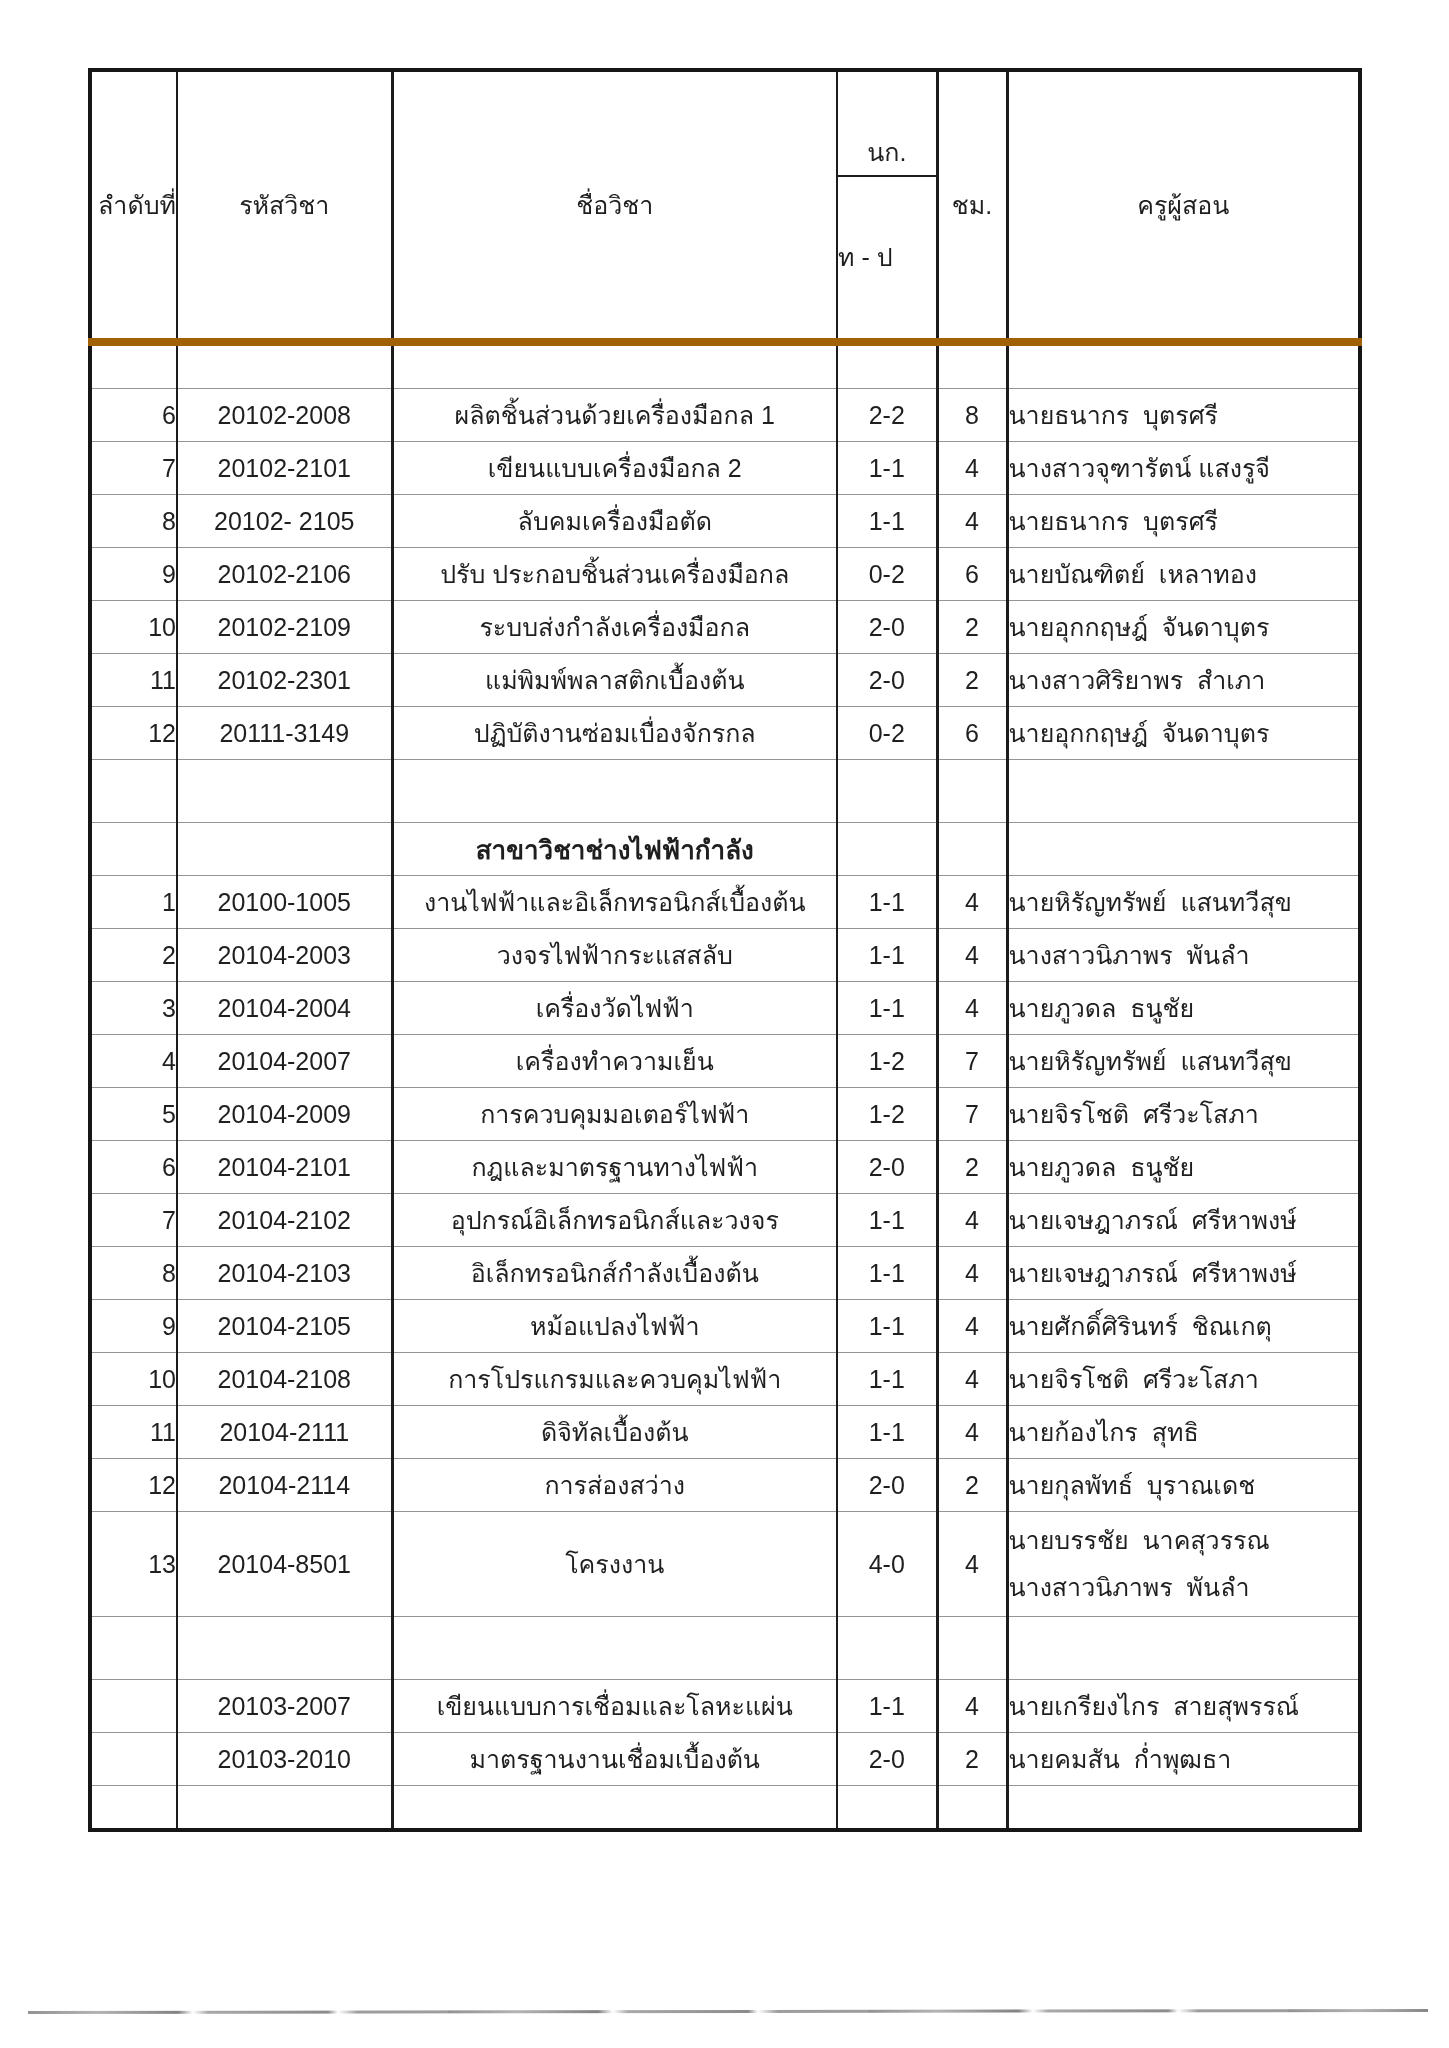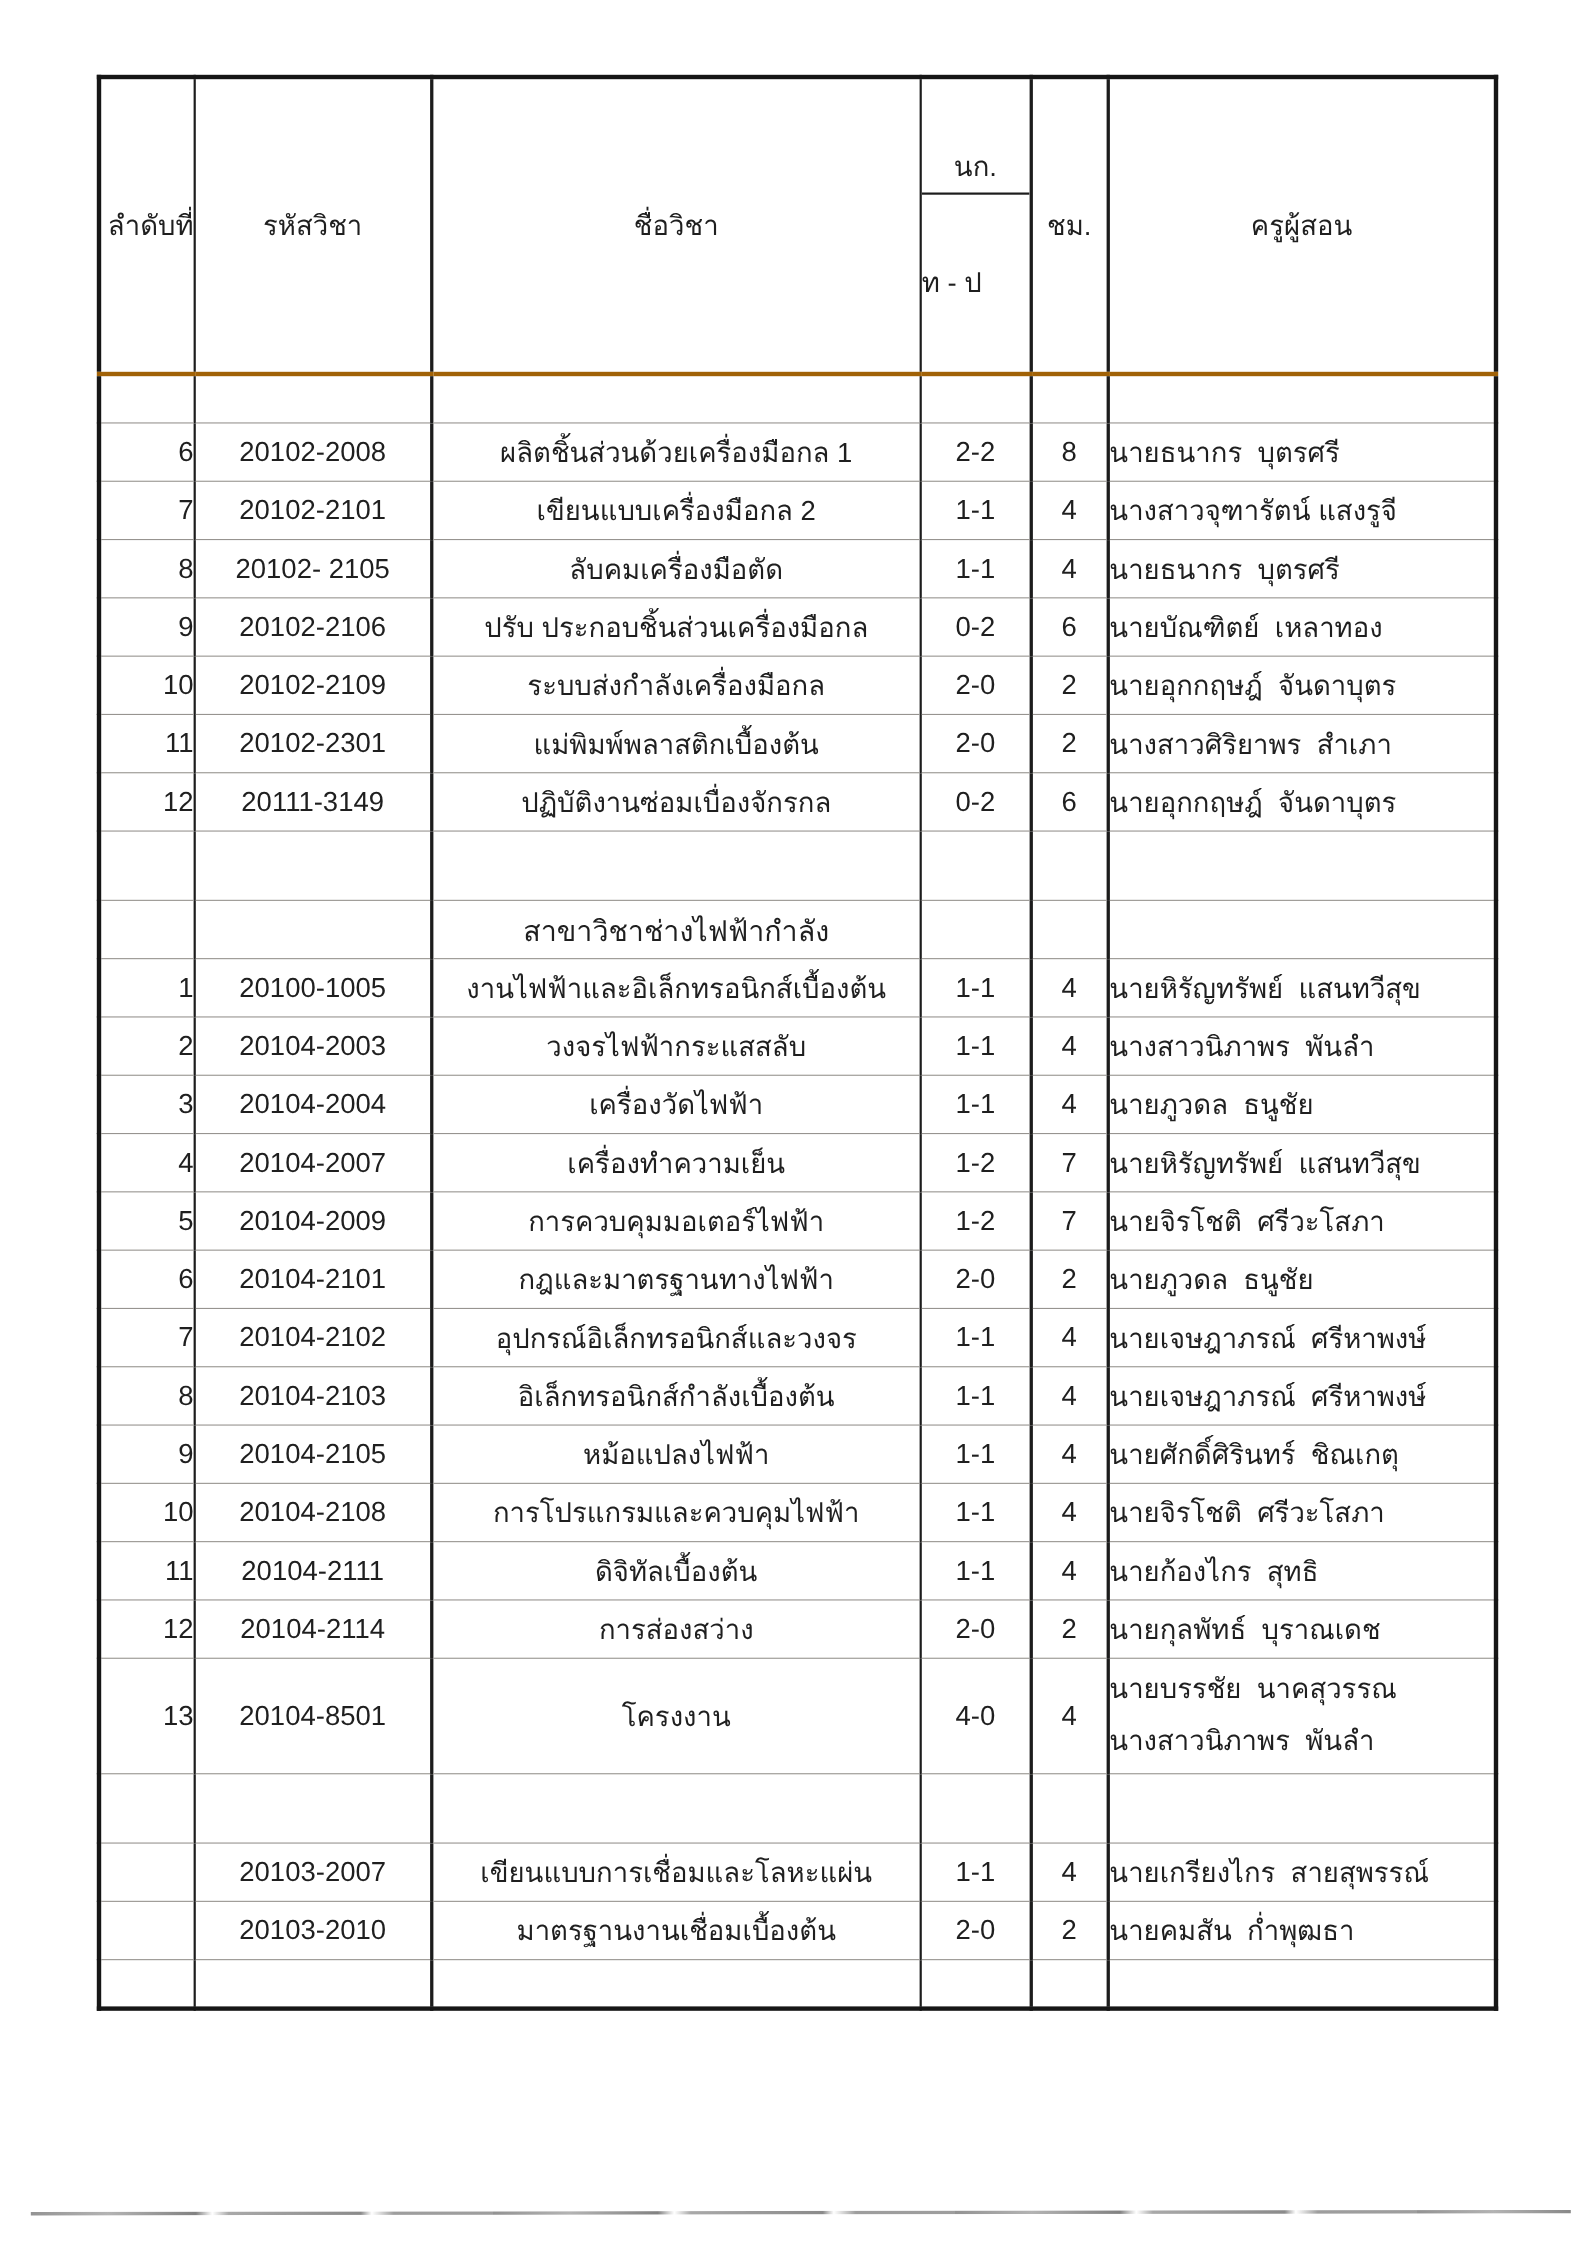--- a/index.html
+++ b/index.html
@@ -41,21 +41,21 @@
   
   .c-no      { border-right: 2px solid #1c1c1c; text-align: right; }
   .c-code    { border-right: 3px solid #1c1c1c; text-align: center; }
   .c-subject { border-right: 2px solid #1c1c1c; text-align: center; padding: 0 4px 0 9px; }
   .c-credit  { border-right: 3px solid #1c1c1c; text-align: center; }
   .c-hours   { border-right: 3px solid #1c1c1c; text-align: center; }
   .c-teacher { text-align: left; padding: 0 4px 0 10px; }
 
   
   thead th {
-    border-bottom: 4px solid #a16207;
+    border-bottom: 8px solid #a16207;
     font-weight: normal;
     font-size: 25px;
     height: 92px;
     vertical-align: middle;
     text-align: center;
   }
   thead th.c-subject, thead th.c-teacher { text-align: center; padding: 0; }
   th.credit-split { padding: 0; }
   .credit-top {
     height: 45px;
@@ -70,21 +70,21 @@
   }
 
   
   tbody tr td { border-top: 1px solid #979490; }
   tbody tr:first-child td { border-top: none; }
 
   tr.r-course td  { height: 52px; }
   tr.r-course.tall td { height: 104px; }
   tr.r-empty-sm td { height: 42px; }
   tr.r-empty-lg td { height: 62px; }
-  tr.r-section td { height: 52px; font-weight: normal; }
+  tr.r-section td { height: 52px; font-weight: bold; }
   tr.r-section td.c-subject { font-size: 26px; }
 
   td .t-line { line-height: 1.9; }
 
   .scan-artifact-line {
     position: absolute;
     left: 28px;
     top: 2010px;
     width: 1400px;
     height: 3px;

